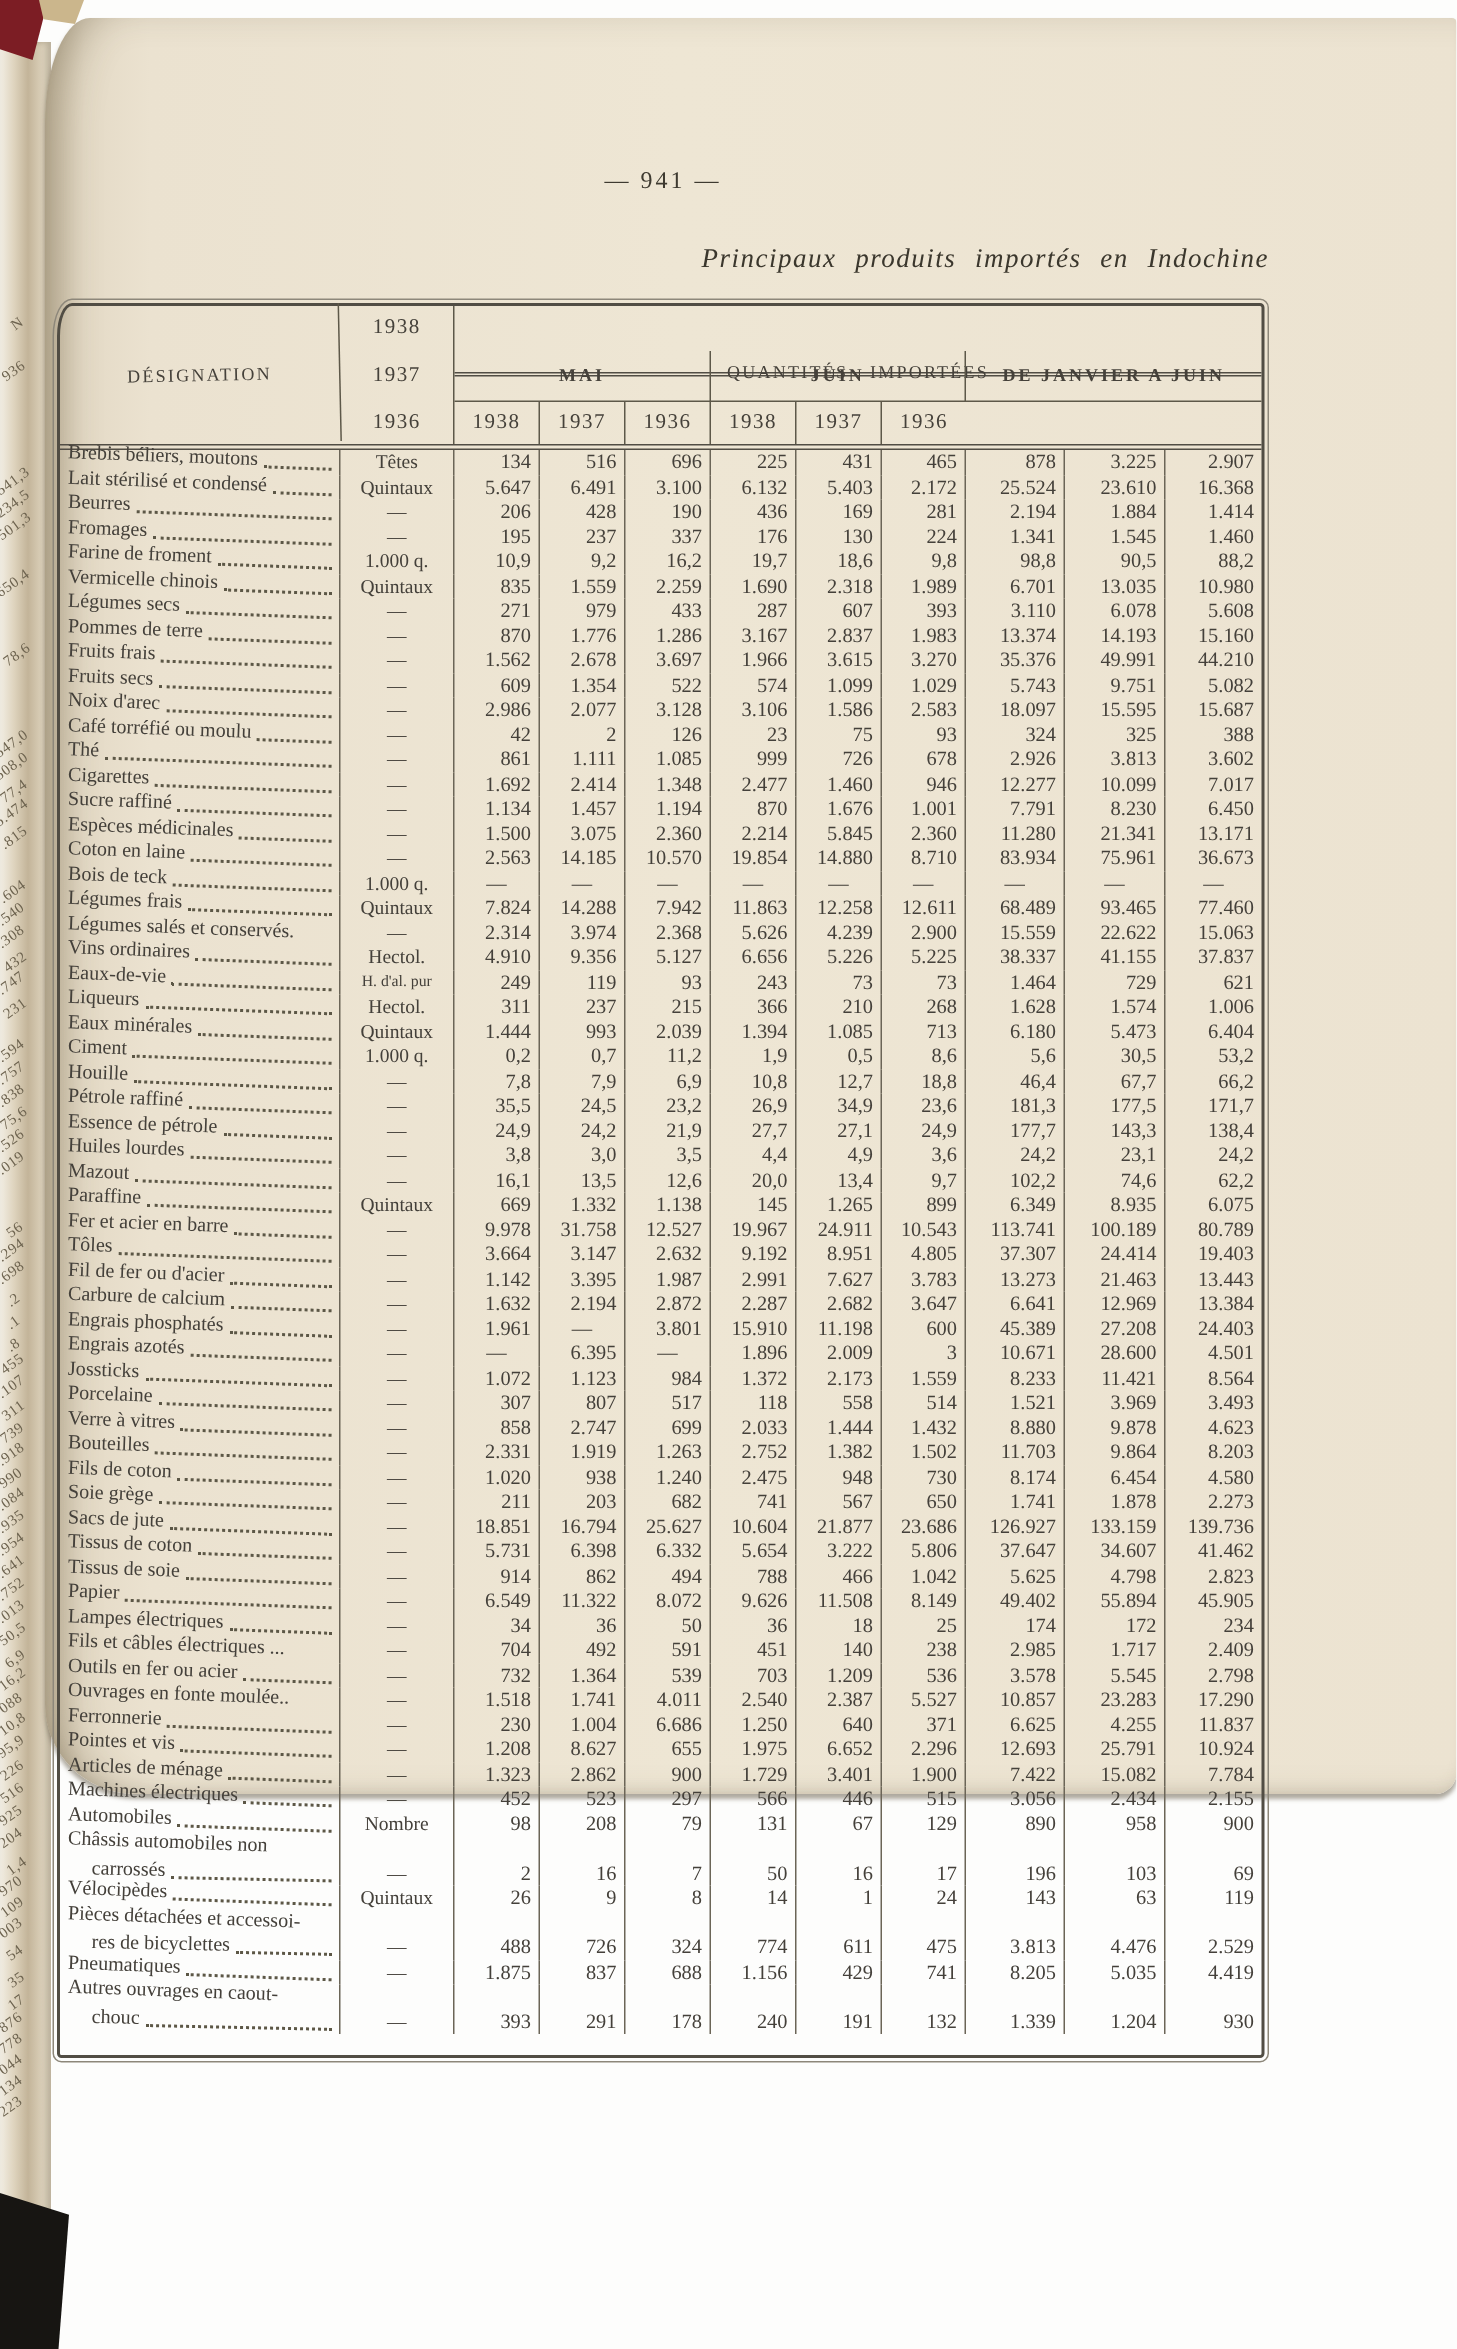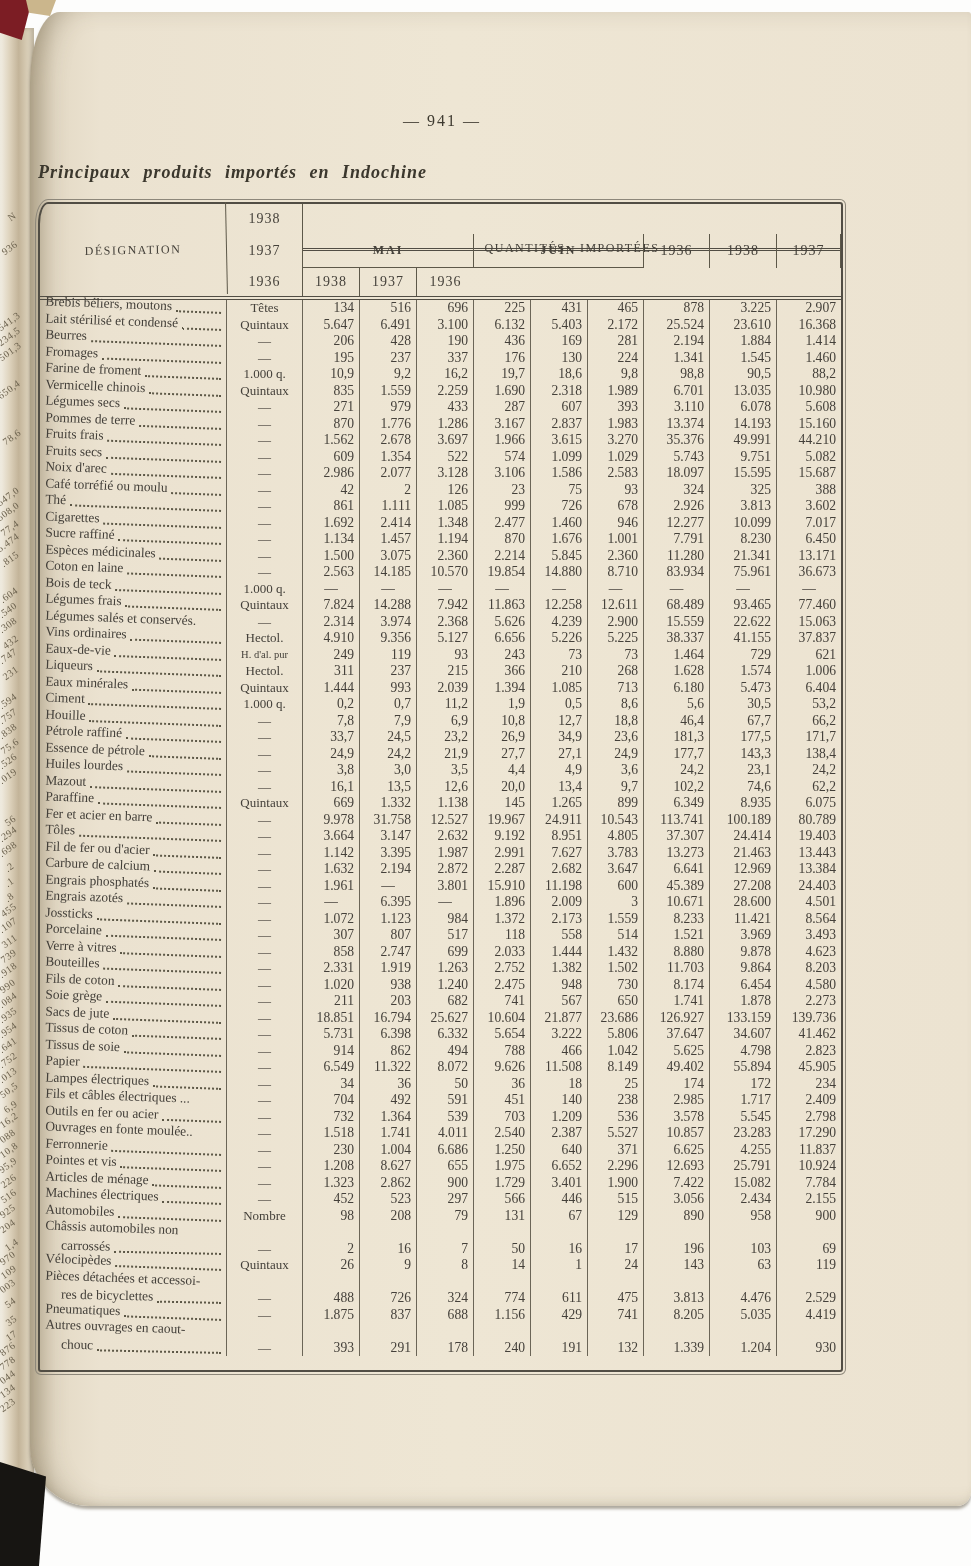--- a/index.html
+++ b/index.html
@@ -12,29 +12,29 @@
              clip-path:polygon(0 0,100% 0,80% 100%,10% 80%);}
   .edge-strip{position:absolute;left:0;top:28px;width:34px;height:1475px;
         background:linear-gradient(90deg,#f2eee4 0%,#ded3bd 28%,#c3b499 55%,#d4c8b0 75%,#ece4d2 100%);
         box-shadow:inset -3px 0 4px rgba(90,75,50,.35);}
   .edge-frags{position:absolute;left:0;top:0;width:40px;height:1500px;z-index:4;}
   .frag{position:absolute;font-size:10px;color:#6d634f;transform:rotate(-36deg);
         transform-origin:left bottom;white-space:nowrap;letter-spacing:.5px;}
   .black-corner{position:absolute;left:0;top:1462px;width:50px;height:104px;background:#171512;
         clip-path:polygon(0 0,92% 14%,78% 100%,0 100%);z-index:5;}
   
-  .page{position:absolute;left:30px;top:12px;right:0;height:1494px;z-index:3;
+  .page{position:absolute;left:30px;top:12px;right:0;height:1184px;z-index:3;
         background:linear-gradient(90deg,#d3c7af 0px,#e4dac6 26px,#ebe2d0 70px,#eee6d4 45%,#ece3d1 100%);
         border-radius:30px 3px 14px 60px / 70px 3px 14px 60px;
         box-shadow:0 3px 3px rgba(110,100,82,.55), inset 20px 0 30px -14px rgba(92,78,52,.45),
                    inset 0 -6px 10px -6px rgba(120,110,90,.25);}
   .pnum{position:absolute;left:8px;top:100px;width:808px;text-align:center;
         font-size:16px;letter-spacing:2px;color:#3e3a30;}
-  .title{position:absolute;left:8px;top:150px;width:808px;text-align:left;font-style:italic;
-        font-size:18px;letter-spacing:1px;word-spacing:7px;color:#3b372d;font-weight:bold;}
+  .title{position:absolute;left:8px;top:150px;width:808px;text-align:right;font-style:italic;
+        font-size:18px;letter-spacing:1px;word-spacing:7px;color:#3b372d;}
   
   .dtable{position:absolute;left:8px;top:190px;width:801px;border:2px solid #514d44;
         outline:1px solid #8d877a;outline-offset:2px;
         border-radius:10px 3px 3px 3px / 22px 3px 3px 3px;}
   .grid{display:grid;grid-template-columns:187px 76px 57px 57px 57px 57px 57px 56px 66px 67px 64px;}
   .thead{border-bottom:4px double #514d44;grid-template-rows:30px 34px 28px;}
   .th{display:flex;align-items:center;justify-content:center;font-size:12px;letter-spacing:1.5px;
       color:#45413a;white-space:nowrap;}
   .th.des{grid-area:1/1/4/2;border-right:1px solid #5d5849;transform:rotate(-1.2deg);}
   .th.uni{grid-area:1/2/4/3;border-right:1px solid #5d5849;}
@@ -143,20 +143,21 @@
   <div class="page">
     <div class="pnum">— 941 —</div>
     <div class="title">Principaux produits importés en Indochine</div>
 
     <div class="dtable">
       <div class="grid thead">
         <div class="th des">DÉSIGNATION</div>
         <div class="th qi">QUANTITÉS IMPORTÉES</div>
         <div class="th grp g0">MAI</div>
         <div class="th grp g1">JUIN</div>
+        <div class="th grp g2">DE JANVIER A JUIN</div>
         <div class="th yr">1938</div>
         <div class="th yr">1937</div>
         <div class="th yr">1936</div>
         <div class="th yr">1938</div>
         <div class="th yr">1937</div>
         <div class="th yr">1936</div>
         <div class="th yr">1938</div>
         <div class="th yr">1937</div>
         <div class="th yr">1936</div>
       </div>
@@ -629,21 +630,21 @@
             <div class="cell num">66,2</div>
           </div>
           <div class="trow">
             <div class="cell lbl">
               <div class="lbl-line">
                 <span class="lt">Pétrole raffiné</span>
                 <span class="leader"></span>
               </div>
             </div>
             <div class="cell unit">—</div>
-            <div class="cell num">33,7</div>
+            <div class="cell num">35,5</div>
             <div class="cell num">24,5</div>
             <div class="cell num">23,2</div>
             <div class="cell num">26,9</div>
             <div class="cell num">34,9</div>
             <div class="cell num">23,6</div>
             <div class="cell num">181,3</div>
             <div class="cell num">177,5</div>
             <div class="cell num">171,7</div>
           </div>
           <div class="trow">

